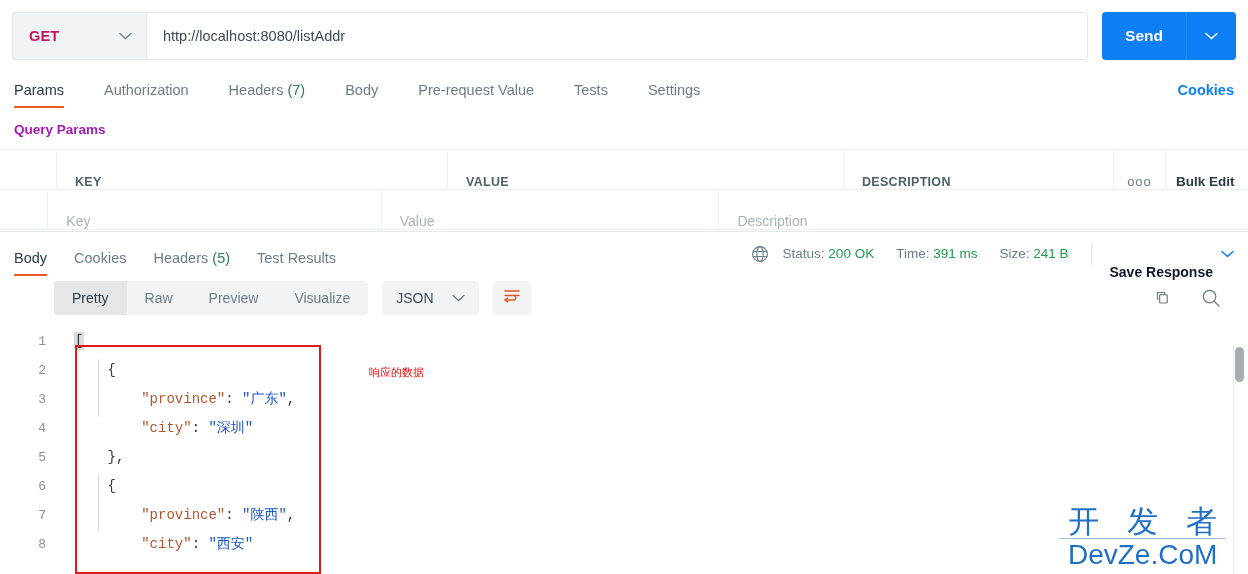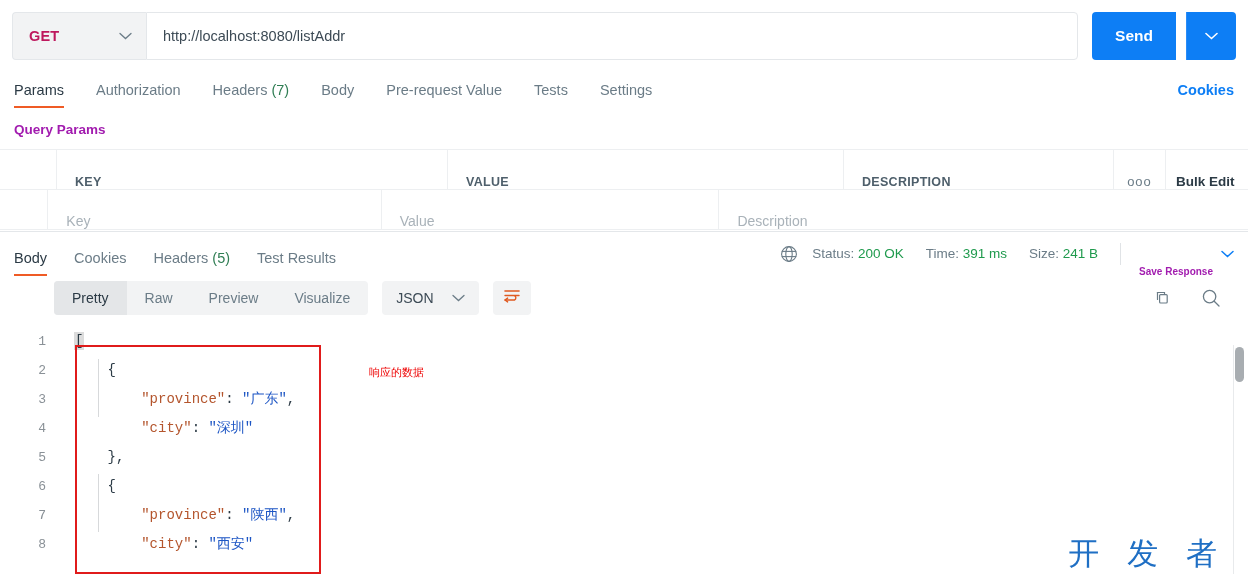--- a/index.html
+++ b/index.html
@@ -21,38 +21,38 @@
     display: flex; align-items: center; justify-content: space-between;
     padding: 0 14px 0 16px; cursor: pointer;
   }
   .method-label { font-size: 14.5px; font-weight: 600; color: #be185d; letter-spacing: .2px; }
   .url-input {
     flex: 1; height: 48px; border: 1px solid #e4e7ea; border-left: 1px solid #e4e7ea;
     border-radius: 0 4px 4px 0; background: #fff;
     display: flex; align-items: center; padding: 0 16px;
     font-size: 14.5px; color: #3c4a55;
   }
-  .send-wrap { display: flex; margin-left: 14px; gap: 10px; }
+  .send-wrap { display: flex; margin-left: 14px; }
   .send-btn {
     background: #0d7ef5; color: #fff; font-size: 15.5px; font-weight: 700;
     height: 48px; width: 84px; display: flex; align-items: center; justify-content: center;
     border-radius: 4px 0 0 4px; cursor: pointer;
   }
   .send-caret {
     background: #0d7ef5; width: 50px; height: 48px; border-radius: 0 4px 4px 0;
     display: flex; align-items: center; justify-content: center; cursor: pointer;
     border-left: 1px solid #2a8cf7;
   }
   .chev { display:inline-block; }
   .chev svg { display:block; }
 
   
   .req-tabs {
     display: flex; align-items: flex-end; height: 40px; padding: 0 14px 0 14px;
-    position: relative; margin-top: 6px;
+    position: relative; margin-top: 6px; gap: 8px;
   }
   .rtab {
     font-size: 14.5px; color: #6b7c87; padding: 0 0 10px 0; margin-right: 32px;
     cursor: pointer; position: relative; white-space: nowrap;
   }
   .rtab.active { color: #2b3a45; font-weight: 400; }
   .rtab.active::after {
     content:""; position:absolute; left:0; right:0; bottom:0; height:2px; background:#ef5b25;
   }
   .rtab .cnt { color: #2f7d53; }
@@ -92,21 +92,21 @@
   .rstab.active { color: #2b3a45; }
   .rstab.active::after {
     content:""; position:absolute; left:0; right:0; bottom:0; height:2px; background:#ef5b25;
   }
   .rstab .cnt { color: #2f7d53; }
   .resp-meta { margin-left: auto; display: flex; align-items: center; gap: 0; }
   .globe { margin-right: 14px; display: flex; align-items: center; }
   .meta-item { font-size: 13.5px; color: #6b7c87; margin-right: 22px; white-space: nowrap; }
   .meta-item b { font-weight: 400; color: #1f9a4d; }
   .meta-sep { width: 1px; height: 22px; background: #e0e3e6; margin-right: 18px; }
-  .save-resp { font-size: 10px; font-weight: 700; color: #a21caf; cursor: pointer; margin-right: 8px; margin-top: 36px; }
+  .save-resp { font-size: 14px; font-weight: 700; color: #0f172a; cursor: pointer; margin-right: 8px; margin-top: 36px; }
 
   
   .view-bar { display: flex; align-items: center; height: 46px; padding: 0 14px; }
   .seg { display: flex; background: #f2f3f4; border-radius: 4px; height: 34px; overflow: hidden; margin-left: 40px; }
   .seg-item {
     display: flex; align-items: center; justify-content: center;
     font-size: 14px; color: #6b7c87; padding: 0 18px; cursor: pointer; height: 34px;
   }
   .seg-item.active { background: #e4e6e8; color: #2b3a45; }
   .fmt-select {
@@ -385,15 +385,16 @@
   <div class="redbox"></div>
   <div class="annot">响应的数据</div>
 
   <div class="vline"></div>
   <div class="vscroll">
     <div class="vthumb"></div>
   </div>
 
   <div class="watermark">
     <div class="wm-cn">开 发 者</div>
+    <div class="wm-en">DevZe.CoM</div>
   </div>
 
 </div>
 
 </body></html>

